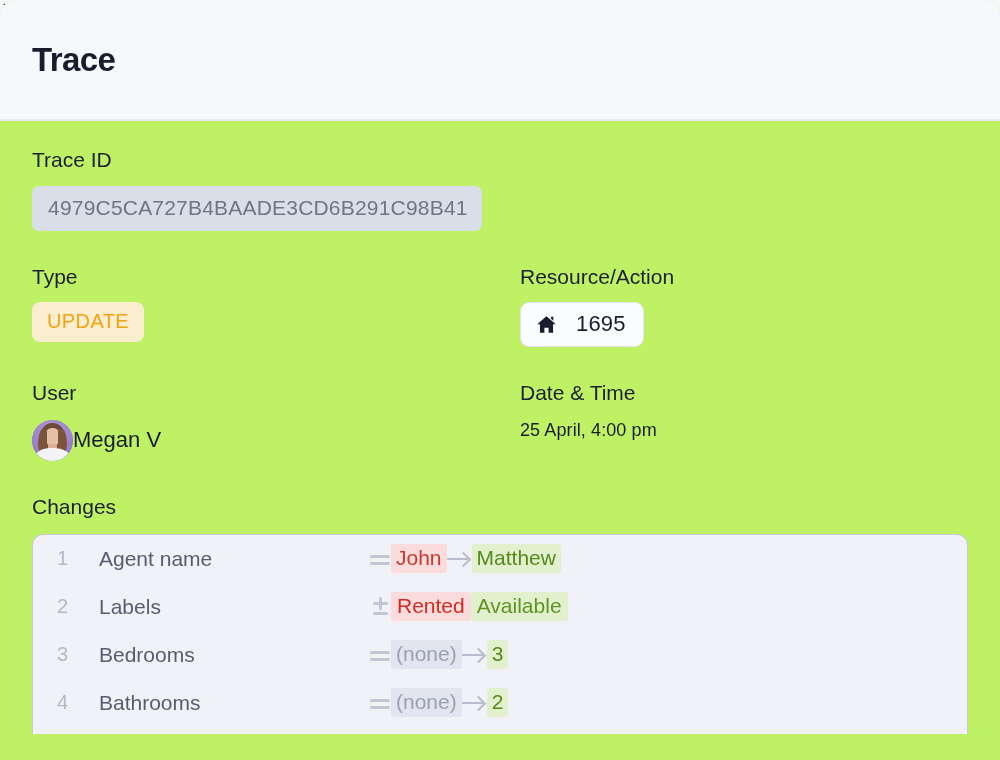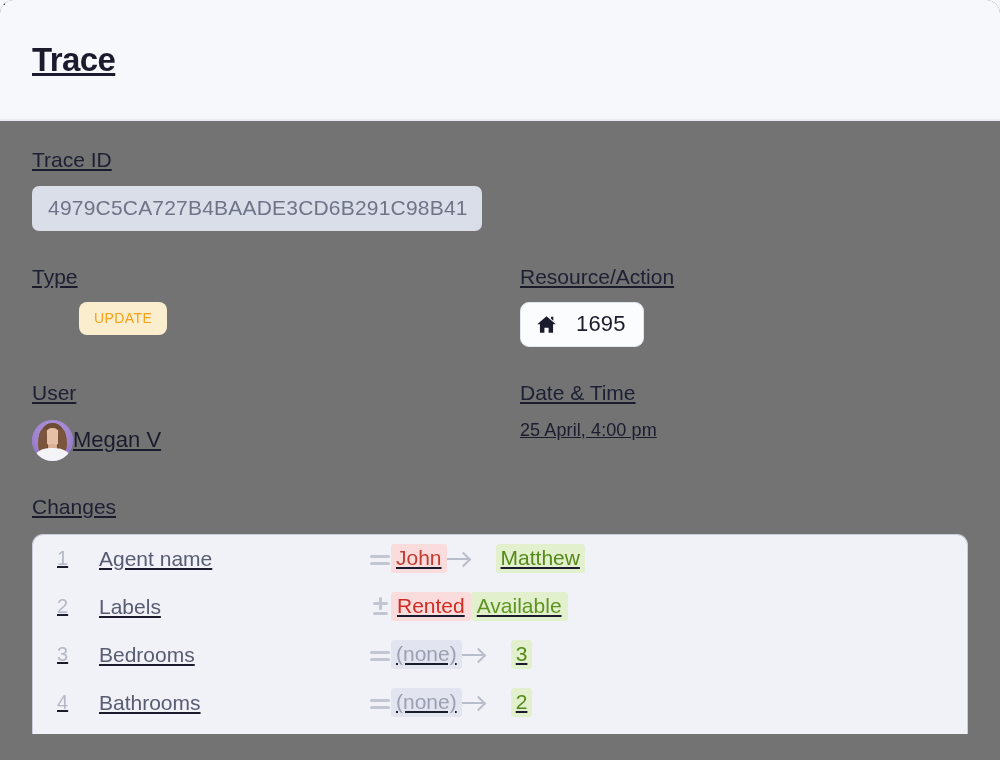--- a/index.html
+++ b/index.html
@@ -14,25 +14,24 @@
     font-family: "Liberation Sans", sans-serif;
     background: #f6f7fa;
     color: #1a1c2e;
     -webkit-font-smoothing: antialiased;
   }
 
   .panel {
     position: relative;
     width: 1000px;
     height: 760px;
-    background: #737373;
+    background: #bef264;
     border-top-left-radius: 14px;
     border-top-right-radius: 14px;
     overflow: hidden;
-    text-decoration: underline;
   }
 
   
   .panel-header {
     height: 121px;
     padding: 0 32px;
     display: flex;
     align-items: center;
     background: #f7f8fb;
     border-bottom: 2px solid #e9eaf2;
@@ -72,26 +71,25 @@
     margin-top: 33px;
   }
   .col-left { width: 488px; flex: 0 0 488px; }
   .col-right { flex: 1 1 auto; }
 
   .badge-update {
     display: inline-block;
     margin-top: 13px;
     background: #faeece;
     color: #f5a214;
-    font-size: 14px;
+    font-size: 20px;
     font-weight: 500;
     letter-spacing: 0.4px;
     padding: 8px 15px 9px 15px;
     border-radius: 8px;
-    margin-left: 47px;
   }
 
   .resource-chip {
     display: inline-flex;
     align-items: center;
     gap: 19px;
     margin-top: 13px;
     background: #fbfcfe;
     border: 1px solid #e3e5ee;
     border-radius: 9px;
@@ -294,21 +292,20 @@
     background: #fbdcdc;
     color: #c43b30;
     padding: 2px 5px 3px 5px;
     border-radius: 3px;
   }
   .v-new {
     background: #e2f0cd;
     color: #56891b;
     padding: 2px 5px 3px 5px;
     border-radius: 3px;
-    margin-left: 24px;
   }
   .v-none {
     background: #e2e5ef;
     color: #9ba0b2;
     padding: 2px 5px 3px 5px;
     border-radius: 3px;
   }
   .v-add-old {
     background: #fbdcdc;
     color: #d02b22;

